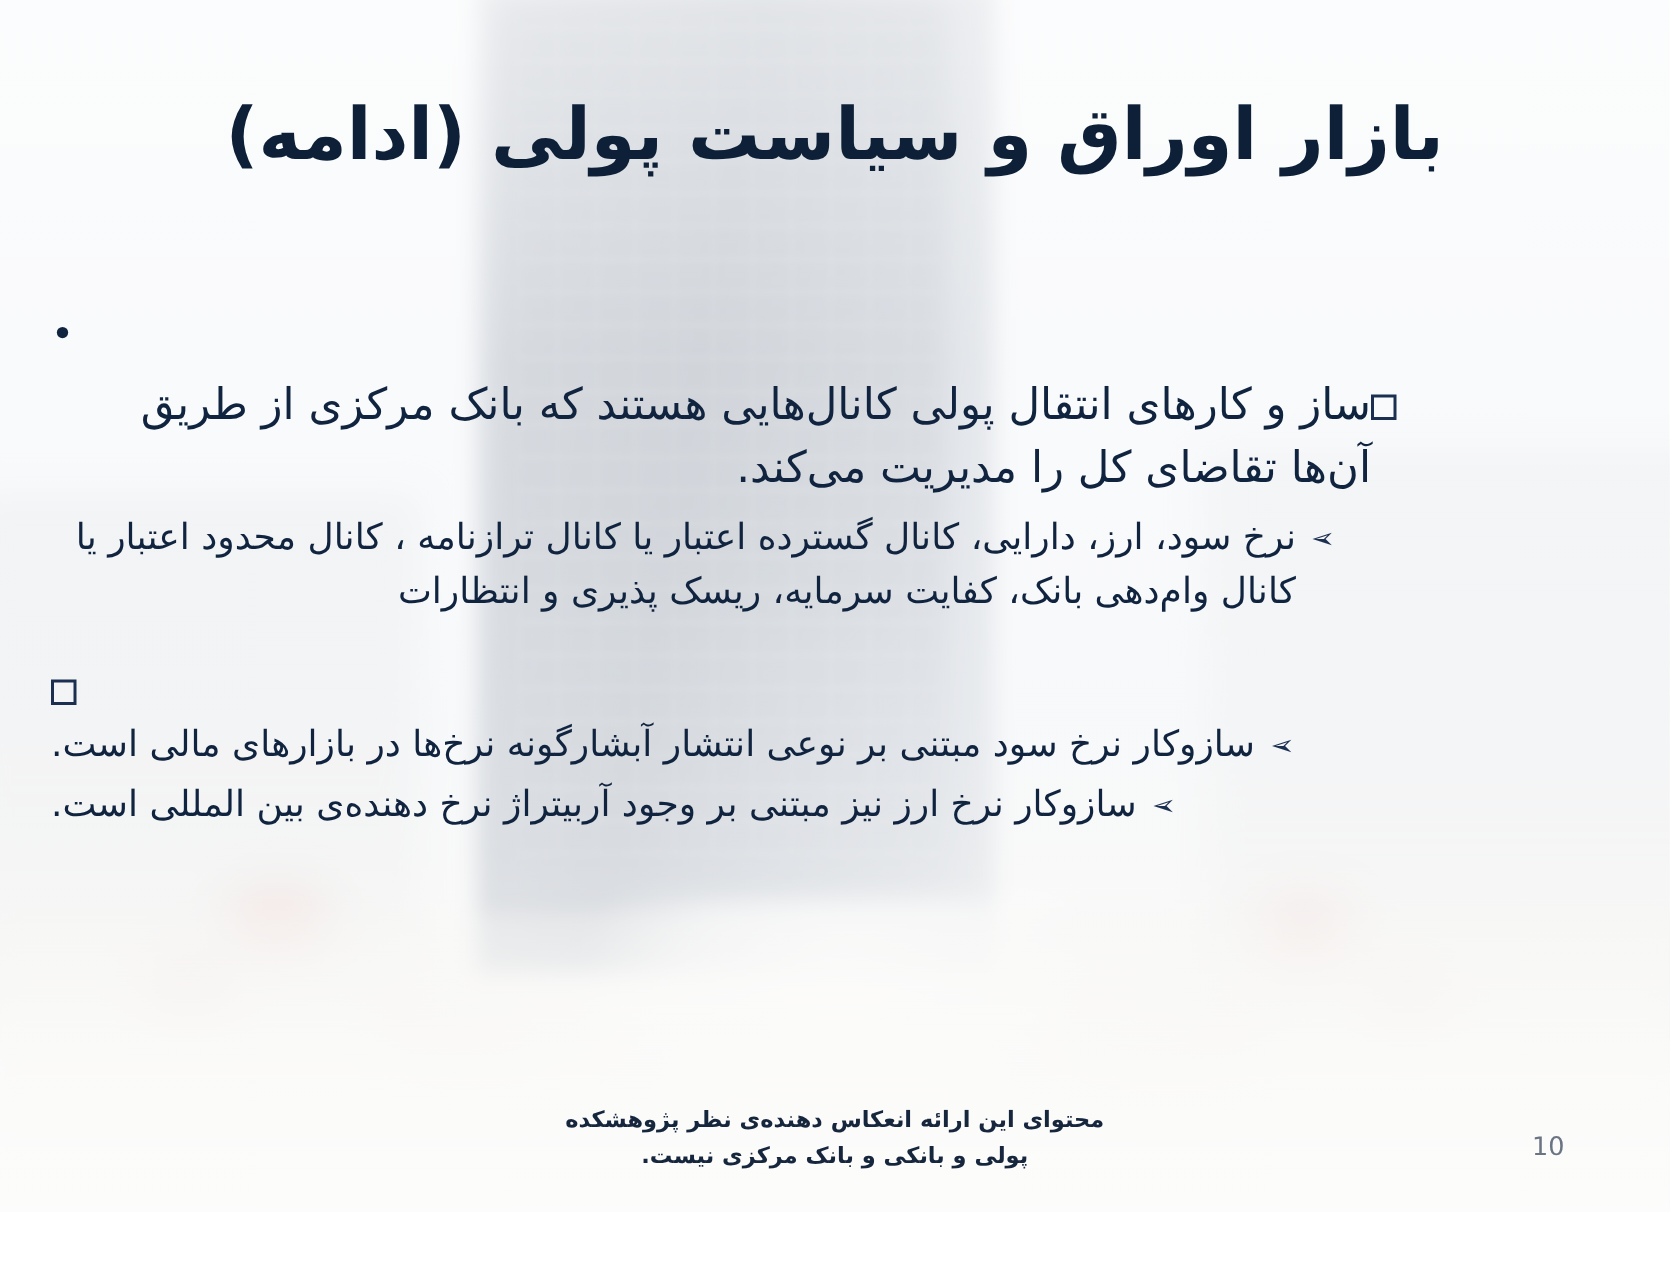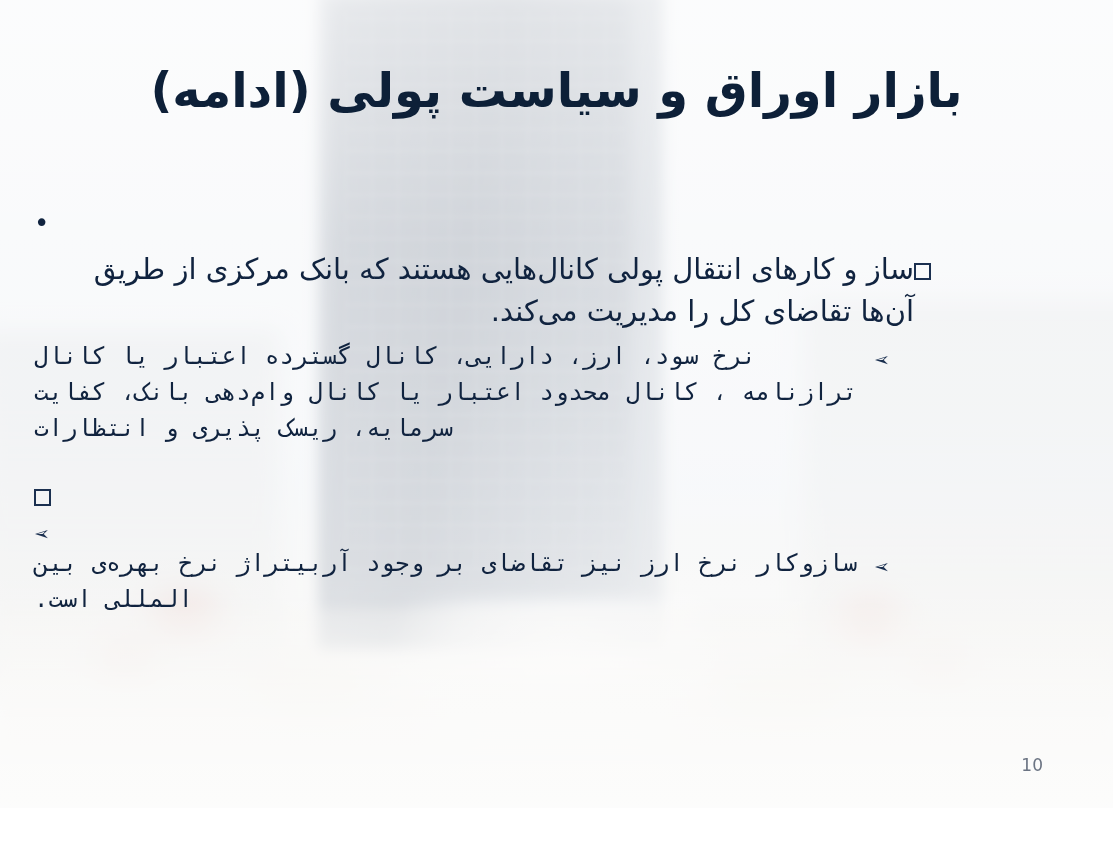--- a/index.html
+++ b/index.html
@@ -217,23 +217,22 @@
     font-size: 19px;
     line-height: 1;
     margin-top: 10px;
     color: #1b3050;
     transform: scaleX(-1);
   }
   .lvl3 .txt {
     font-size: 24px;
     color: #10233f;
     line-height: 1.5;
-    text-align: left;
+    text-align: right;
     max-width: 830px;
-    font-family: Liberation Mono, monospace;
   }
 
   .gap { height: 16px; }
 
   
   .footer-note {
     position: absolute;
     bottom: 26px;
     left: 0;
     right: 0;
@@ -298,26 +297,31 @@
       </div>
 
       <div class="gap"></div>
 
       <div class="lvl2">
         <span class="marker"></span>
       </div>
 
       <div class="lvl3">
         <span class="marker">➢</span>
+        <span class="txt">سازوکار نرخ سود مبتنی بر نوعی انتشار آبشارگونه نرخ‌ها در بازارهای مالی است.</span>
       </div>
 
       <div class="lvl3">
         <span class="marker">➢</span>
-        <span class="txt">سازوکار نرخ ارز نیز تقاضای بر وجود آربیتراژ نرخ بهره‌ی بین المللی است.</span>
+        <span class="txt">سازوکار نرخ ارز نیز مبتنی بر وجود آربیتراژ نرخ دهنده‌ی بین المللی است.</span>
       </div>
 
     </div>
 
+    <div class="footer-note">
+      <div>محتوای این ارائه انعکاس دهنده‌ی نظر پژوهشکده</div>
+      <div>پولی و بانکی و بانک مرکزی نیست.</div>
+    </div>
 
     <div class="page-number">10</div>
 
   </div>
 </div>
 
 </body></html>

